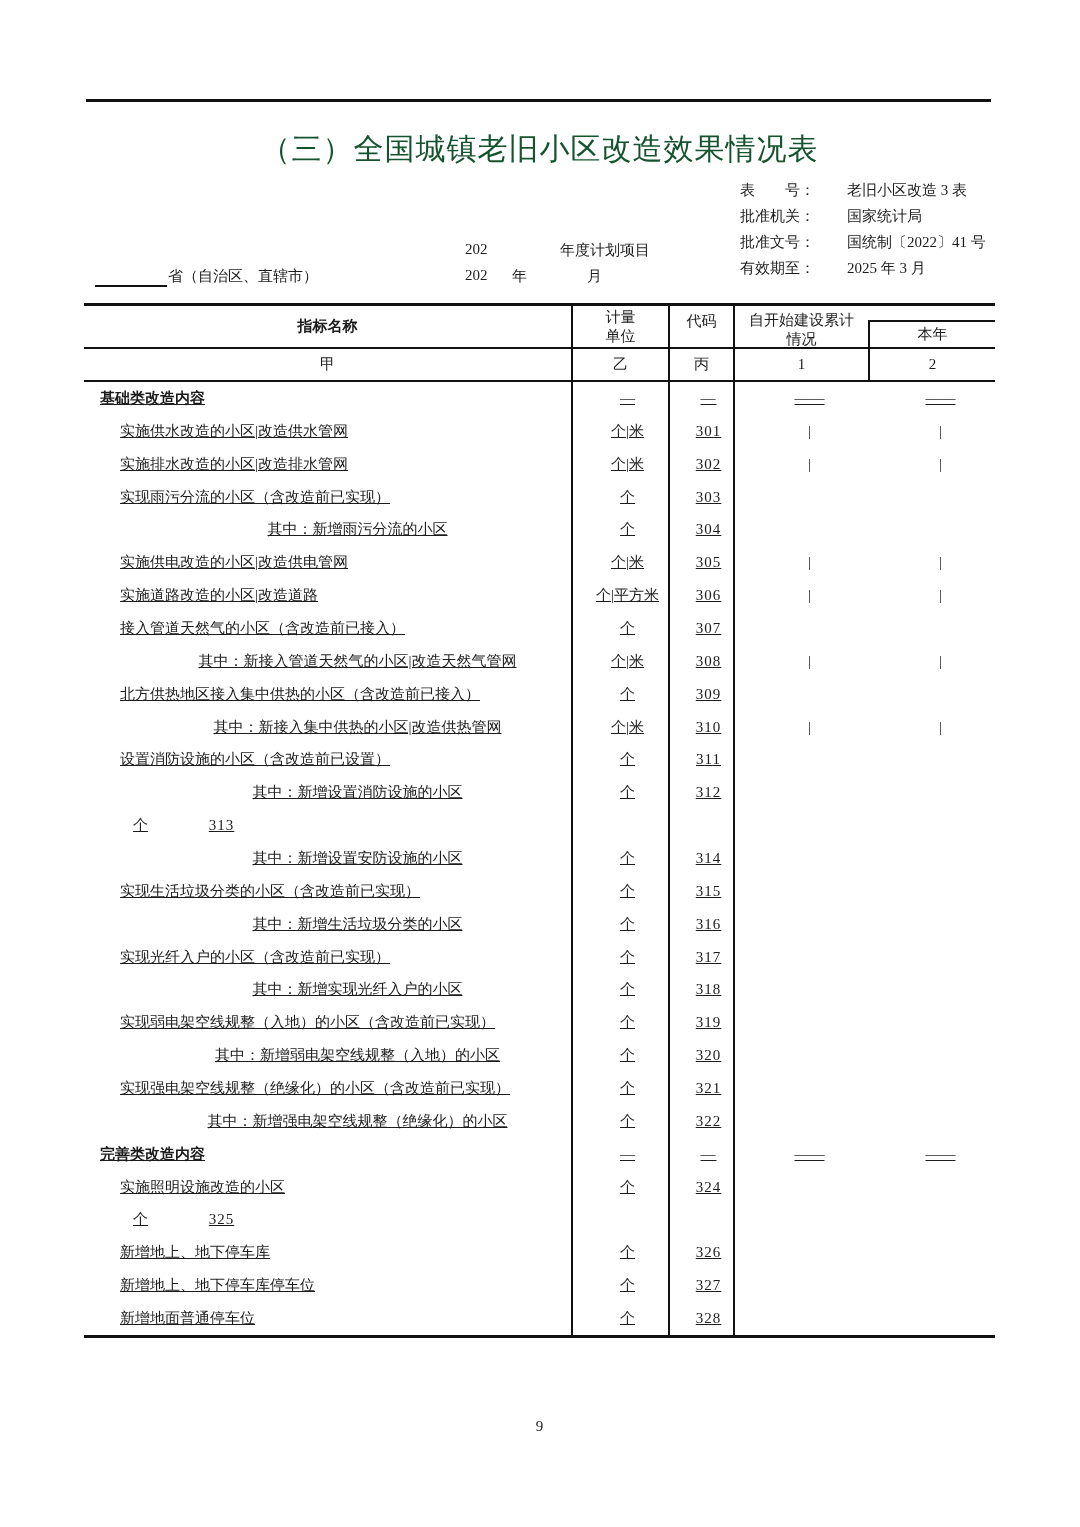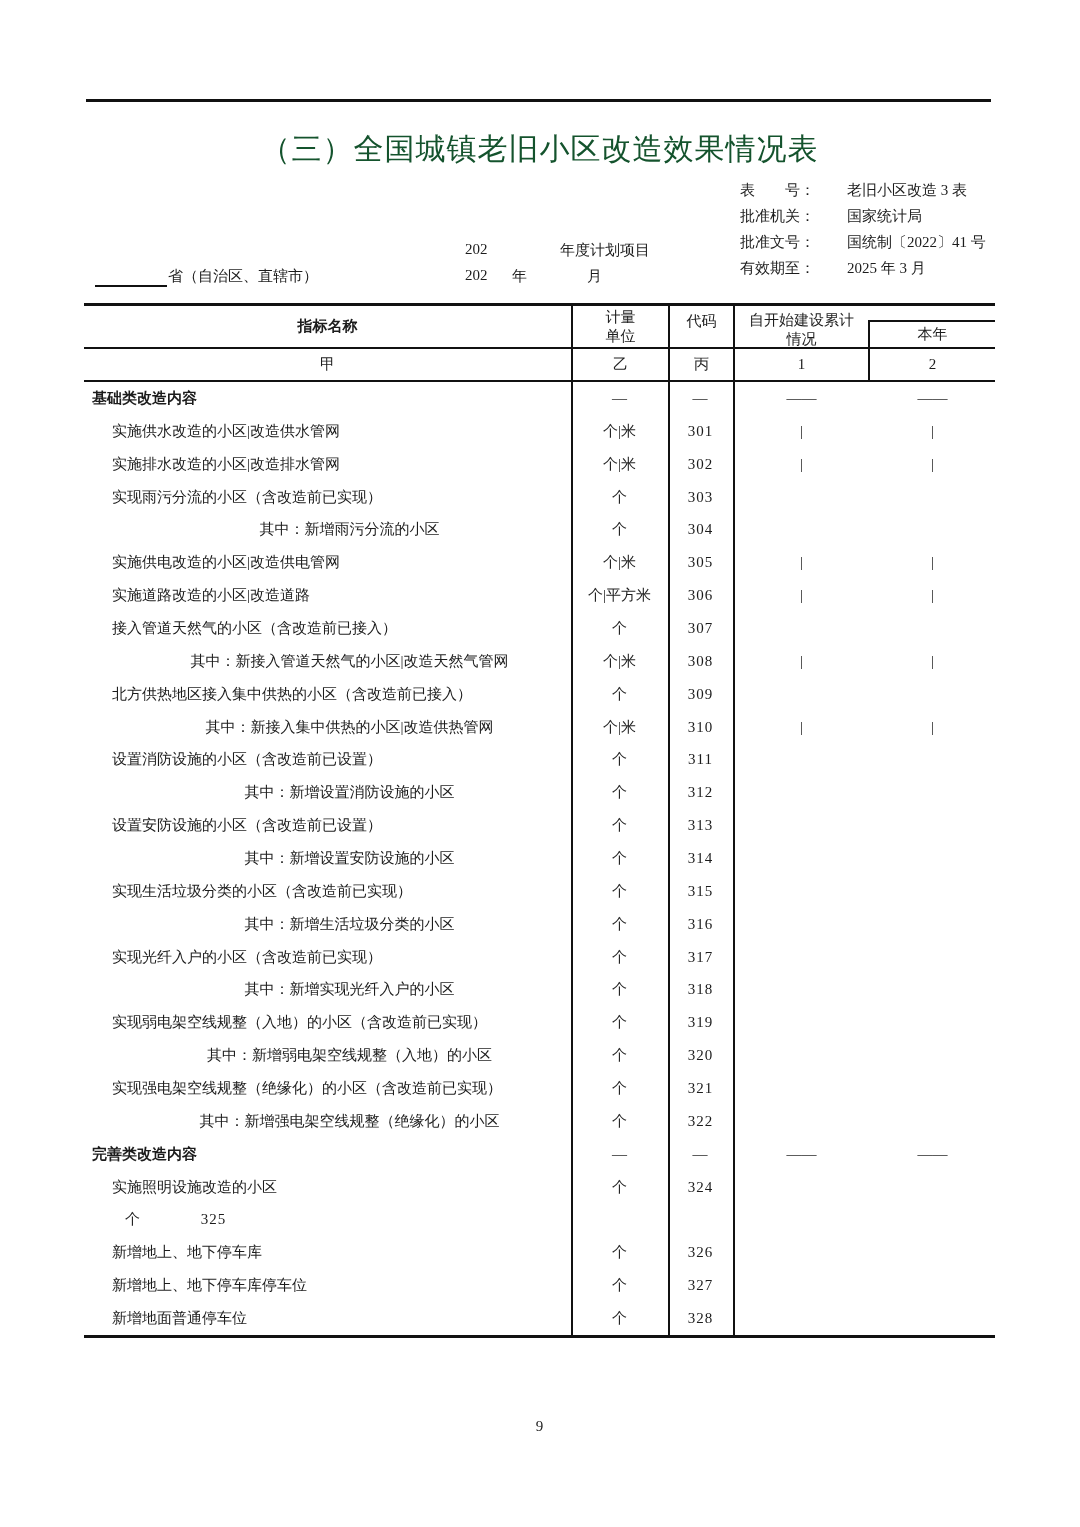--- a/index.html
+++ b/index.html
@@ -24,22 +24,22 @@
   .info-block{position:absolute;left:740px;top:177px;width:255px;}
   .info-row{display:flex;height:26px;line-height:26px;gap:11px;}
   .info-label{width:96px;white-space:nowrap;}
   .info-value{white-space:nowrap;}
   
   .ftable{position:absolute;left:84px;top:303px;width:911px;height:1035px;}
   .hl{position:absolute;background:#111;}
   .vl{position:absolute;background:#111;width:2px;}
   .hcell{position:absolute;display:flex;align-items:center;justify-content:center;
          text-align:center;font-size:15px;line-height:19px;}
-  .tbody{position:absolute;left:0;top:79px;width:911px;height:953px;
-         display:flex;flex-direction:column;}
+  .tbody{position:absolute;left:8px;top:79px;width:911px;height:953px;
+         display:flex;flex-direction:column;text-decoration:underline;}
   .trow{flex:1;display:flex;align-items:center;font-size:15px;}
   .cname{width:487px;padding-left:28px;box-sizing:border-box;white-space:nowrap;overflow:hidden;}
   .cunit{width:97px;text-align:center;}
   .ccode{width:65px;text-align:center;letter-spacing:1px;}
   .cd1{width:137px;text-align:center;}
   .cd2{flex:1;text-align:center;}
   .type-section .cname{padding-left:8px;font-weight:700;font-family:"Liberation Sans","DejaVu Sans",sans-serif;font-size:15px;}
   .type-sub .cname{padding-left:44px;text-align:center;}
   .page-number{position:absolute;left:84px;top:1418px;width:911px;text-align:center;font-size:15px;}
 </style>
@@ -214,21 +214,20 @@
 
         <div class="trow type-sub">
           <div class="cname">其中：新增设置消防设施的小区</div>
           <div class="cunit">个</div>
           <div class="ccode">312</div>
           <div class="cd1"></div>
           <div class="cd2"></div>
         </div>
 
         <div class="trow type-item">
-          <div class="cname">设置安防设施的小区（含改造前已设置）</div>
           <div class="cunit">个</div>
           <div class="ccode">313</div>
           <div class="cd1"></div>
           <div class="cd2"></div>
         </div>
 
         <div class="trow type-sub">
           <div class="cname">其中：新增设置安防设施的小区</div>
           <div class="cunit">个</div>
           <div class="ccode">314</div>

